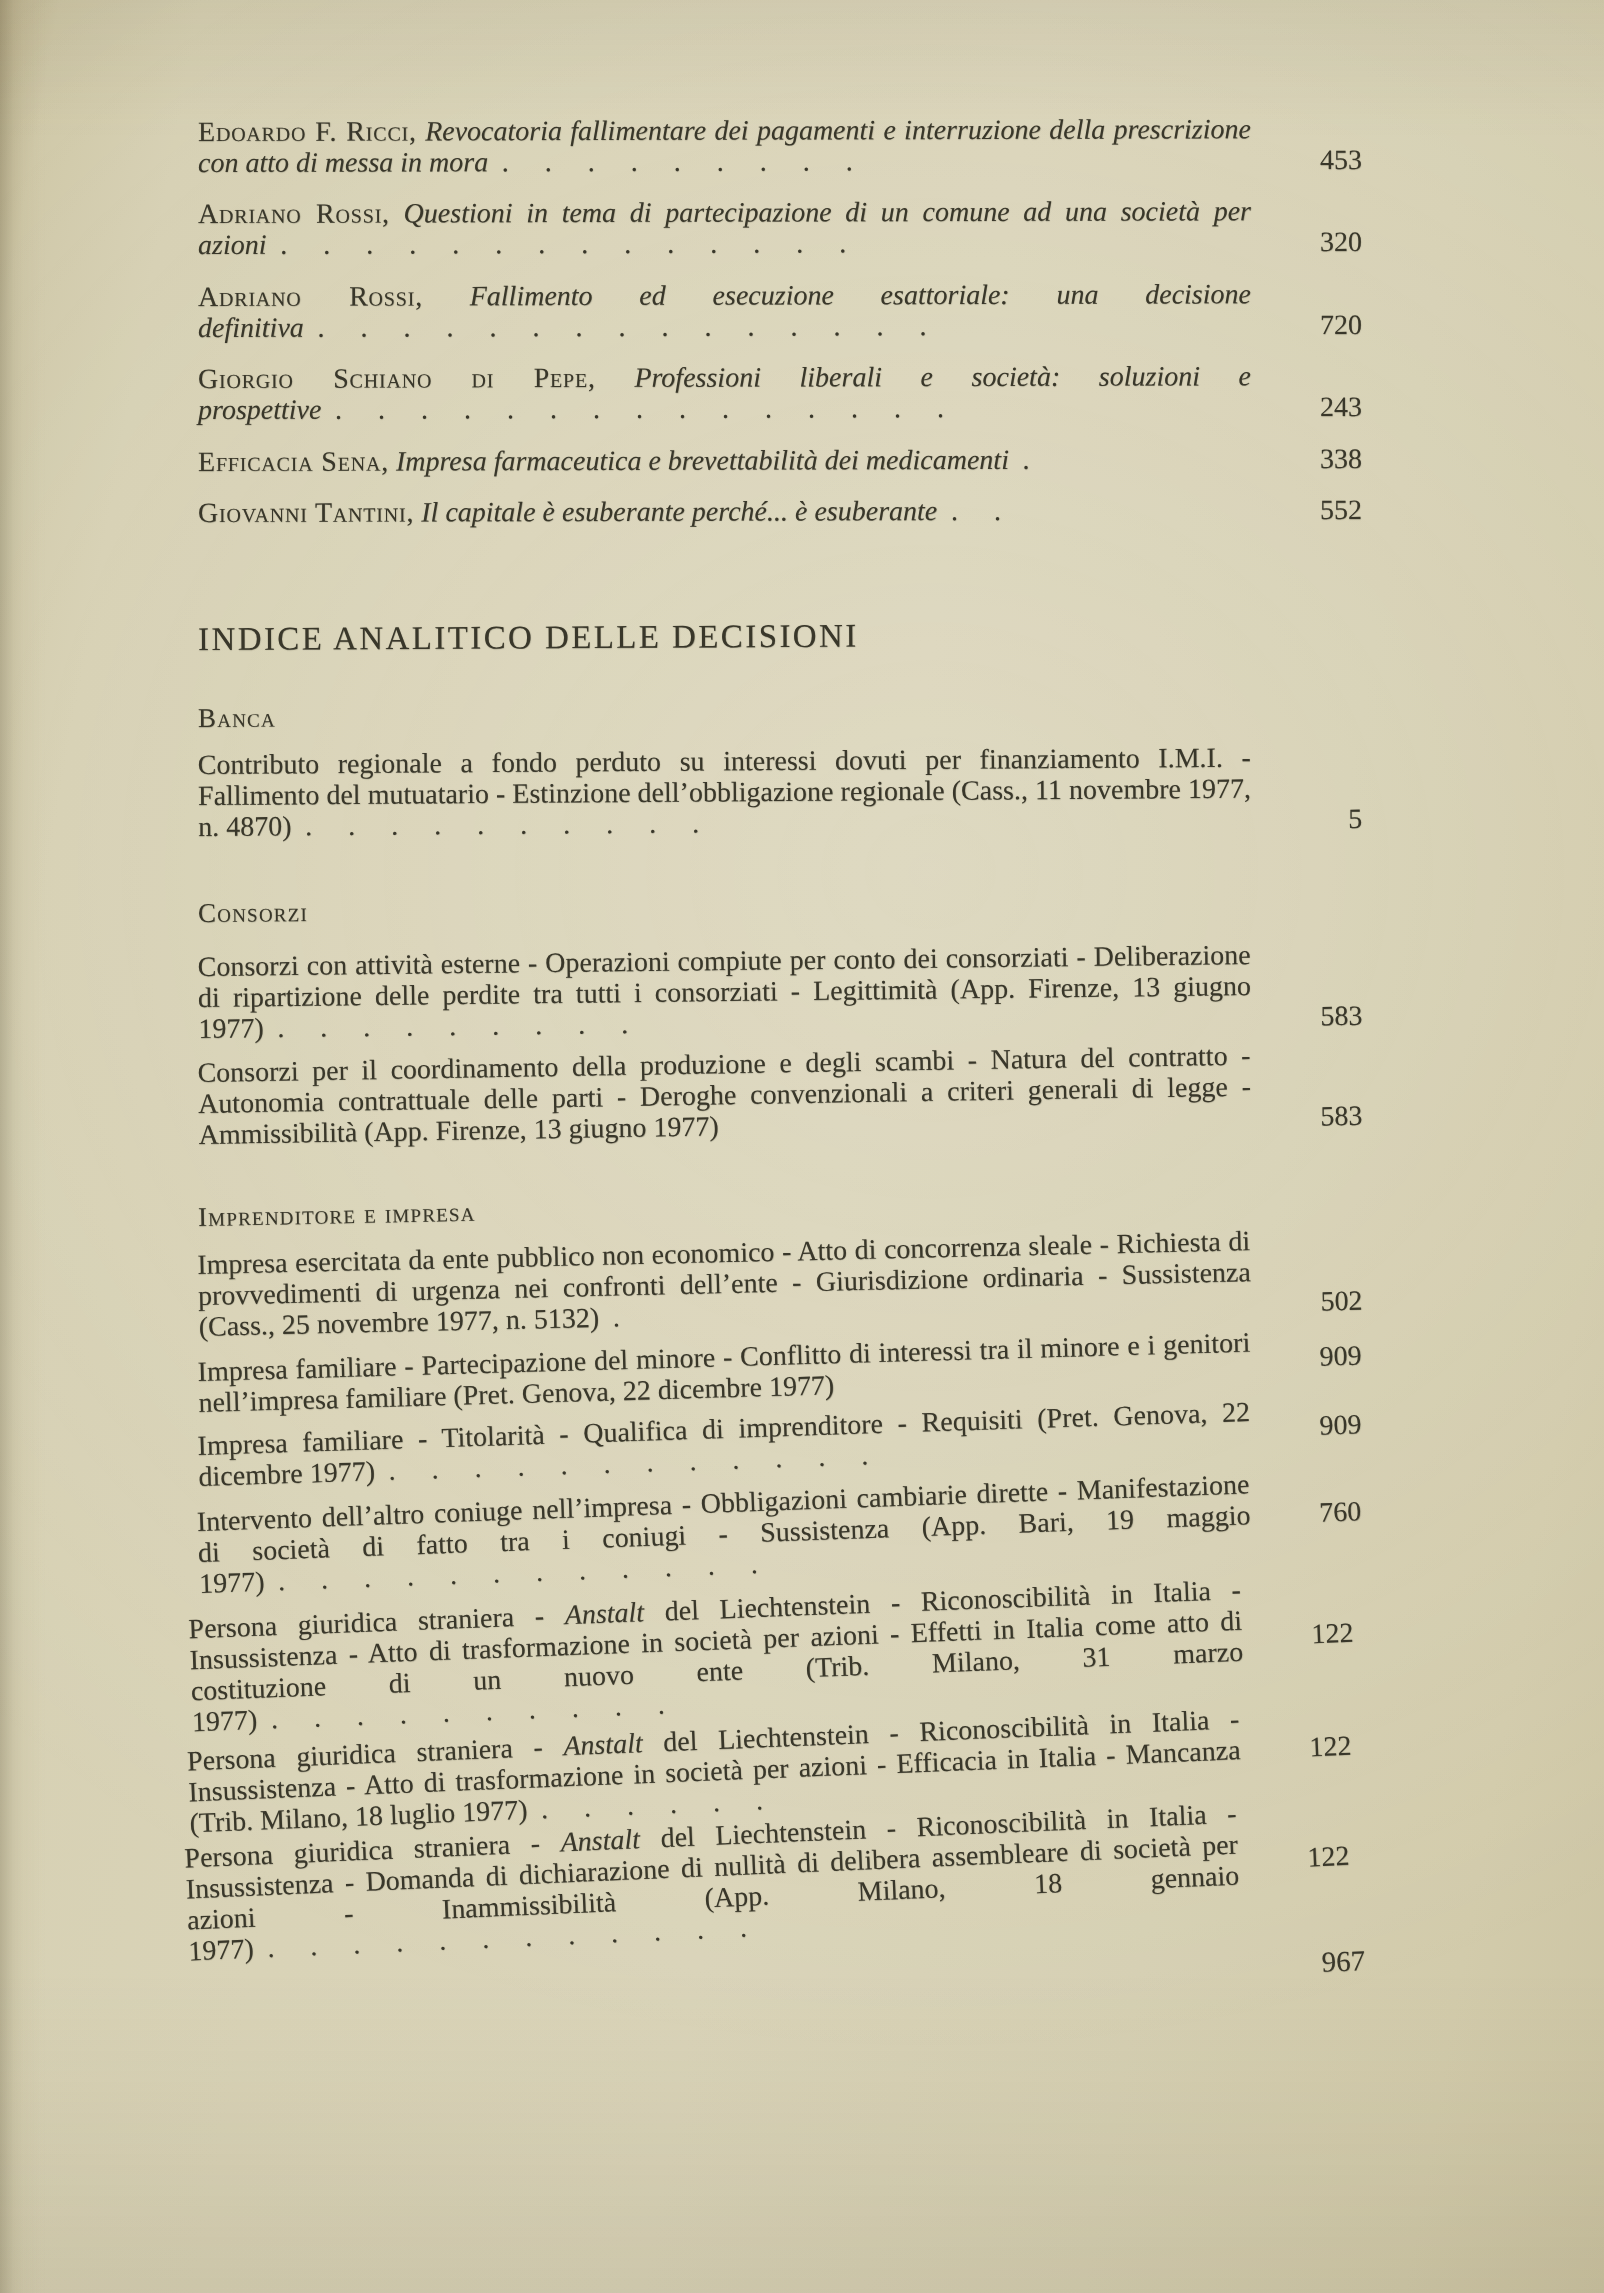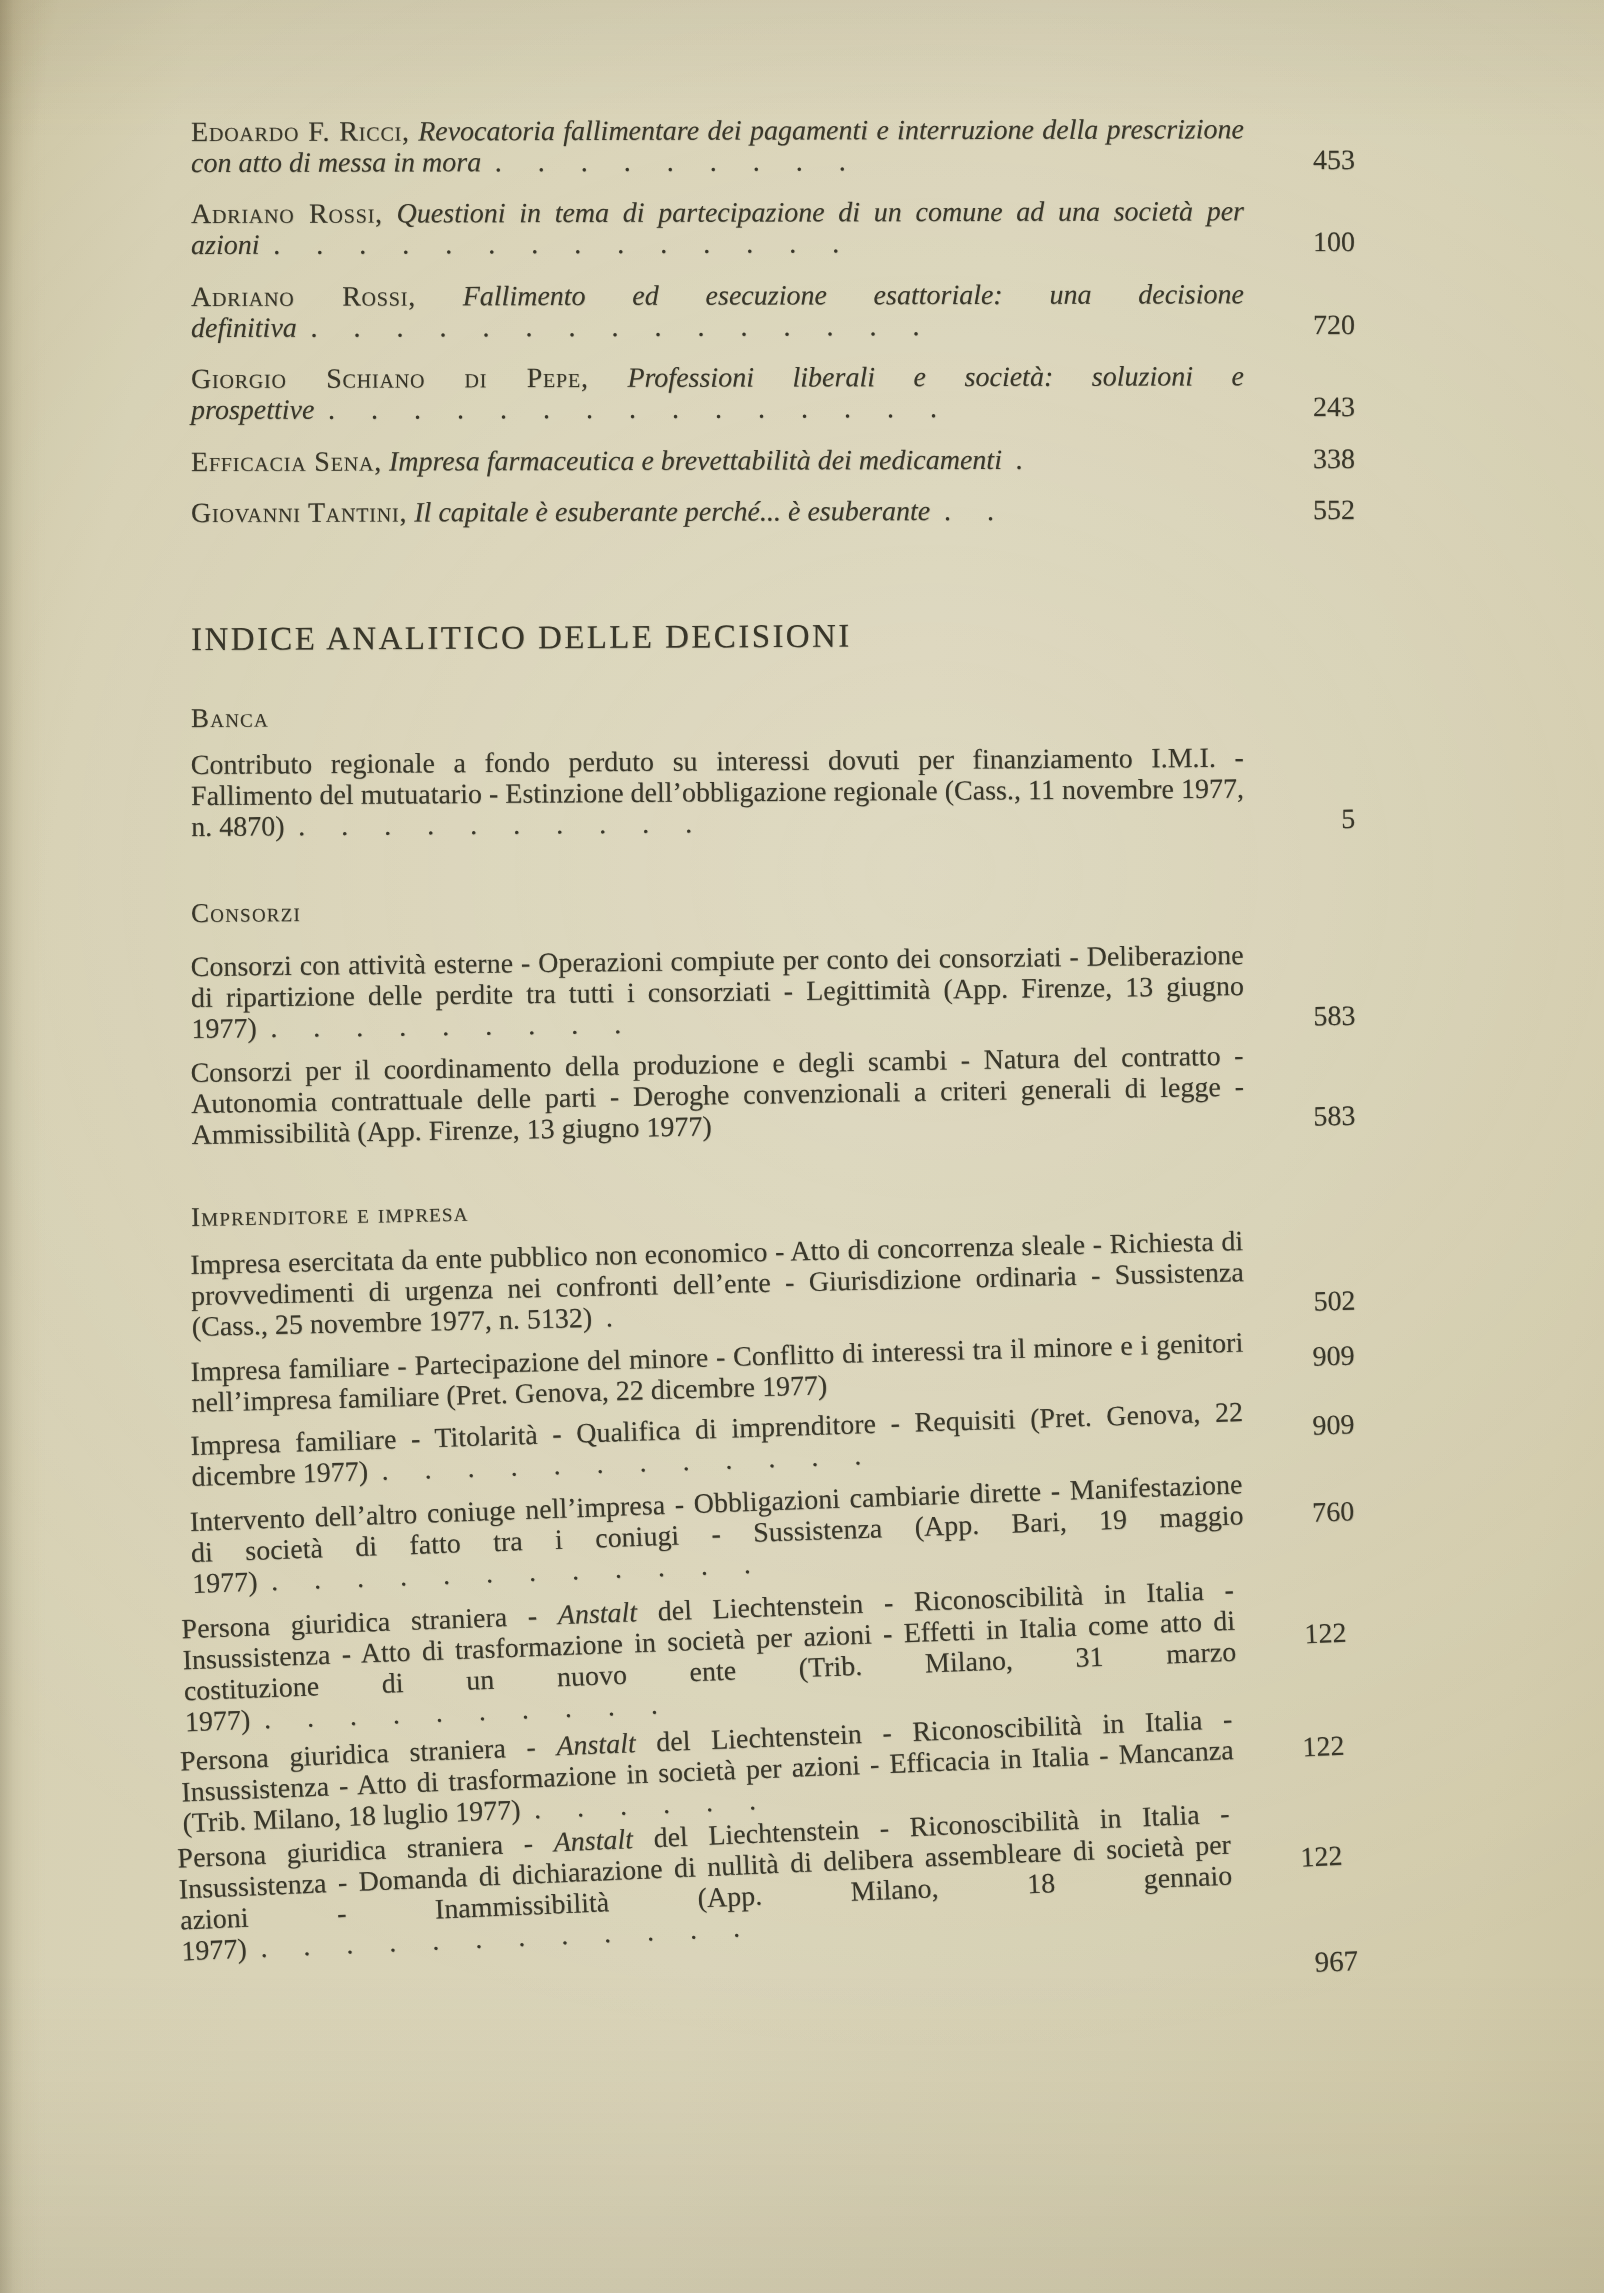--- a/index.html
+++ b/index.html
@@ -15,21 +15,21 @@
     font-family: "Liberation Serif", "DejaVu Serif", serif;
     color: #39372a;
     background:
       linear-gradient(90deg, rgba(96,86,56,0.28) 0px, rgba(146,136,100,0.16) 13.6px, rgba(170,160,122,0.10) 23px, rgba(0,0,0,0) 45px),
       radial-gradient(ellipse 130% 80% at 58% 38%, rgba(255,255,252,0.12), rgba(0,0,0,0) 65%),
       linear-gradient(180deg, rgba(110,100,68,0.10) 0%, rgba(0,0,0,0) 6%, rgba(0,0,0,0) 86%, rgba(110,100,68,0.12) 100%),
       linear-gradient(100deg, #c0b593 0%, #cfc8a8 3%, #d6d0b3 10%, #d9d3b7 30%, #dad4b9 52%, #d6d0b3 74%, #d2cbab 90%, #ccc4a3 100%);
   }
   .page-column {
     position: absolute;
-    left: 191px;
+    left: 198px;
     top: 116px;
     width: 1164px;
   }
   .entry {
     display: flex;
     align-items: stretch;
   }
   .entry .body {
     width: 1053px;
     font-size: 28px;
@@ -124,21 +124,21 @@
 
   <div class="entry tilt t-a">
     <p class="body"><span class="sc">Edoardo F. Ricci,</span>
       <span class="it">Revocatoria fallimentare dei pagamenti e interruzione della prescrizione con atto di messa in mora</span><span class="dots">.........</span></p>
     <span class="num">453</span>
   </div>
 
   <div class="entry tilt t-a m-author">
     <p class="body"><span class="sc">Adriano Rossi,</span>
       <span class="it">Questioni in tema di partecipazione di un comune ad una società per azioni</span><span class="dots">..............</span></p>
-    <span class="num">100</span>
+    <span class="num">320</span>
   </div>
 
   <div class="entry tilt t-a m-author">
     <p class="body"><span class="sc">Adriano Rossi,</span>
       <span class="it">Fallimento ed esecuzione esattoriale: una decisione definitiva</span><span class="dots">...............</span></p>
     <span class="num">720</span>
   </div>
 
   <div class="entry tilt t-a m-author">
     <p class="body"><span class="sc">Giorgio Schiano di Pepe,</span>

